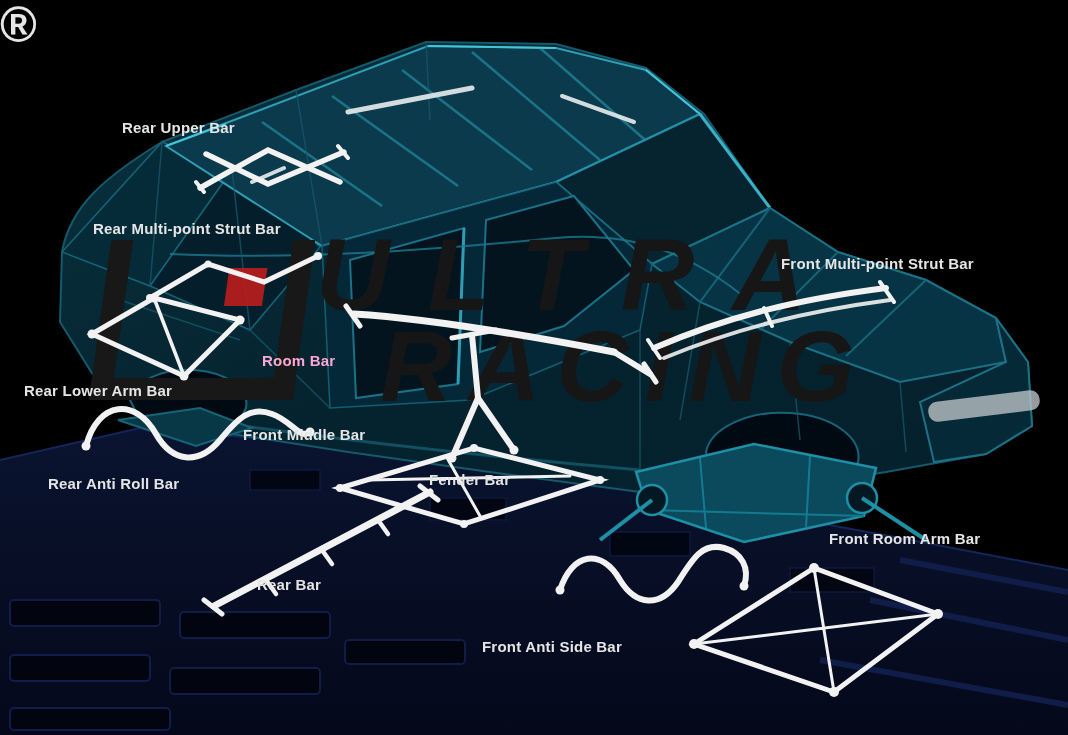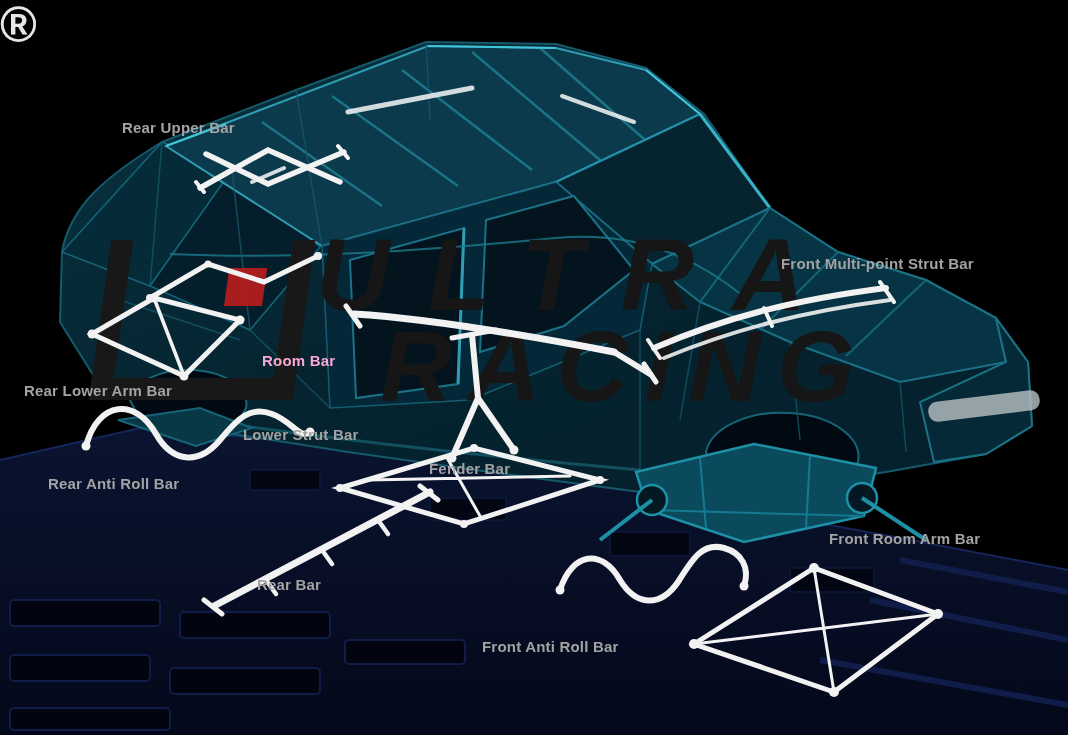--- a/index.html
+++ b/index.html
@@ -2,21 +2,21 @@
 <html><head>
 <meta charset="utf-8">
 <style>
   html,body{margin:0;padding:0;background:#000;}
   body{width:1068px;height:735px;overflow:hidden;position:relative;
        font-family:"Liberation Sans",sans-serif;}
   #stage{position:absolute;left:0;top:0;width:1068px;height:735px;background:#000;overflow:hidden;}
   #stage > svg, #stage > div{position:absolute;left:0;top:0;}
 
   
-  .label{position:absolute;font:700 15px "Liberation Sans",sans-serif;color:#a3a3a3;
+  .label{position:absolute;font:700 15px "Liberation Sans",sans-serif;color:#e5e5e5;
          white-space:nowrap;letter-spacing:.2px;z-index:40;}
   .label.room{color:#f9a8d4;margin-top:32px;}
 
   
   #reg{position:absolute;left:930px;top:190px;font:700 50px "Liberation Sans",sans-serif;
        color:#e6e6e6;z-index:40;line-height:1;}
 
   
   #watermark{position:absolute;left:0;top:0;width:1068px;height:735px;z-index:10;pointer-events:none;}
   .wm-line{position:absolute;font-family:"Liberation Sans",sans-serif;font-weight:700;font-style:italic;
@@ -209,25 +209,26 @@
     </g>
 
     <g stroke="#f2f2f2" fill="none" stroke-linecap="round">
       <path d="M654,348 C724,318 792,300 886,288" stroke-width="6"></path>
       <path d="M664,358 C732,330 800,312 890,300" stroke-width="4" opacity="0.9"></path>
       <path d="M648,340 L660,358 M880,282 L894,302 M764,308 L772,326" stroke-width="4"></path>
     </g>
   </svg>
 
   <div class="label" style="left:122px;top:119px">Rear Upper Bar</div>
+  <div class="label" style="left:93px;top:220px">Rear Multi-point Strut Bar</div>
   <div class="label" style="left:781px;top:255px">Front Multi-point Strut Bar</div>
   <div class="label room" style="left:262px;top:320px">Room Bar</div>
   <div class="label" style="left:24px;top:382px">Rear Lower Arm Bar</div>
-  <div class="label" style="left:243px;top:426px">Lower Strut Bar</div>
-  <div class="label" style="left:429px;top:460px">Fender Bar</div>
+  <div class="label" style="left:243px;top:426px">Front Middle Bar</div>
+  <div class="label" style="left:429px;top:471px">Fender Bar</div>
   <div class="label" style="left:48px;top:475px">Rear Anti Roll Bar</div>
   <div class="label" style="left:829px;top:530px">Front Room Arm Bar</div>
   <div class="label" style="left:257px;top:576px">Rear Bar</div>
-  <div class="label" style="left:482px;top:638px">Front Anti Roll Bar</div>
+  <div class="label" style="left:482px;top:638px">Front Anti Side Bar</div>
 
   <div id="reg">®</div>
 
 </div>
 
 </body></html>

